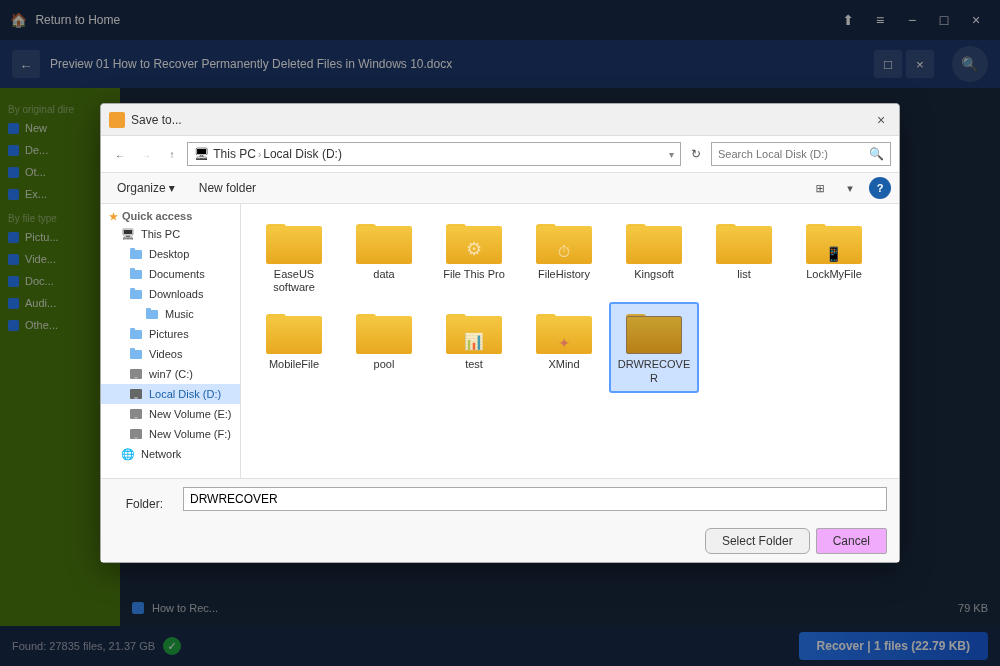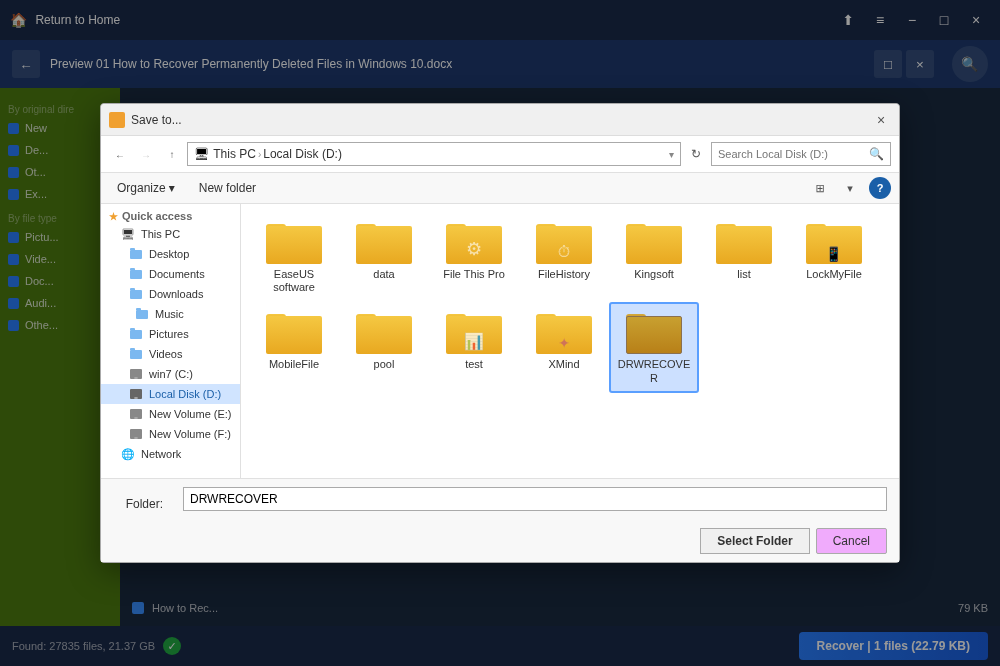--- a/index.html
+++ b/index.html
@@ -427,22 +427,21 @@
       justify-content: flex-end;
       gap: 6px;
     }
     .btn-select {
       background: white;
       border: 1px solid #aaa;
       padding: 5px 16px;
       cursor: pointer;
       font-size: 12px;
       color: #333;
-      border-radius: 0;
-      font-weight: bold;
+      border-radius: 6px;
     }
     .btn-select.primary {
       background: #f0f0f0;
     }
     .btn-cancel {
       background: #f0abfc;
       border: 1px solid #aaa;
       padding: 5px 16px;
       cursor: pointer;
       font-size: 12px;
@@ -676,21 +675,21 @@
                 <div class="folder-nav"></div>
               </div>
             <span>Documents</span>
           </div>
           <div class="nav-item" style="padding-left:28px;">
             <div class="nav-icon">
                 <div class="folder-nav"></div>
               </div>
             <span>Downloads</span>
           </div>
-          <div class="nav-item" style="padding-left:34px;">
+          <div class="nav-item" style="padding-left:44px;">
             <div class="nav-icon">
                 <div class="folder-nav"></div>
               </div>
             <span>Music</span>
           </div>
           <div class="nav-item" style="padding-left:28px;">
             <div class="nav-icon">
                 <div class="folder-nav"></div>
               </div>
             <span>Pictures</span>

